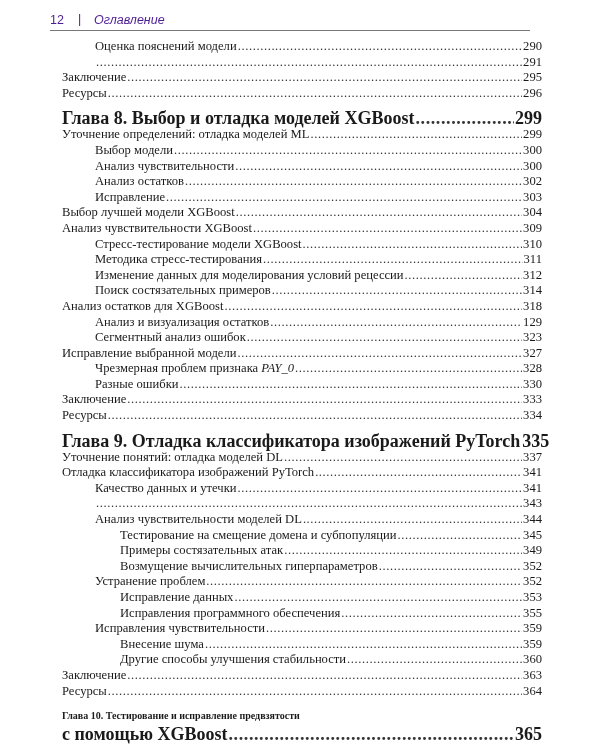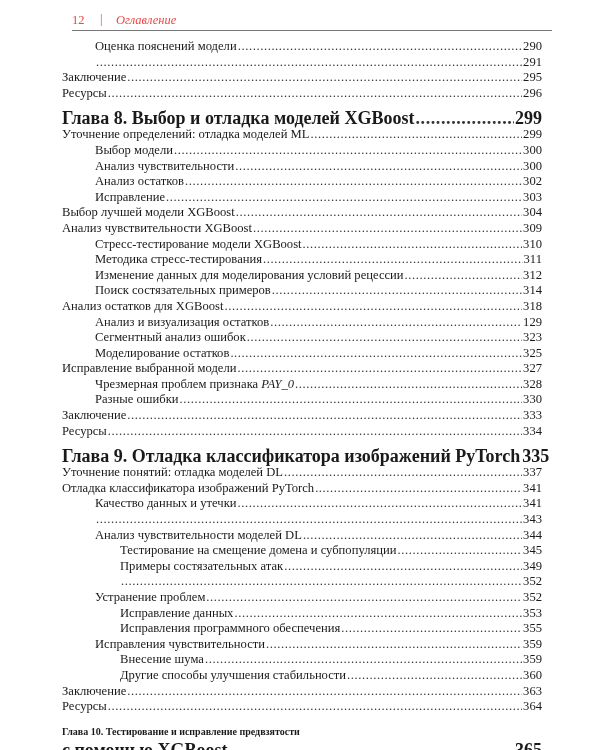--- a/index.html
+++ b/index.html
@@ -1,17 +1,17 @@
 <!DOCTYPE html>
 <html><head>
   <meta charset="utf-8">
   <style>
     html, body { margin: 0; padding: 0; background: #ffffff; }
     body { width: 600px; height: 750px; position: relative; overflow: hidden; font-family: "Liberation Serif", serif; color: #1a1a1a; }
-    .page-header { position: absolute; left: 72px; top: 8px; width: 480px; height: 22px; border-bottom: 1px solid #777; font-family: Liberation Serif, serif; font-size: 12.5px; color: #ef4444; }
+    .page-header { position: absolute; left: 50px; top: 8px; width: 480px; height: 22px; border-bottom: 1px solid #777; font-family: Liberation Sans, sans-serif; font-size: 12.5px; color: #4c1d95; }
     .page-header .num { position: absolute; left: 0; top: 5px; }
     .page-header .sep { position: absolute; left: 28px; top: 4px; }
     .page-header .title { position: absolute; left: 44px; top: 5px; font-style: italic; }
     .toc { position: absolute; left: 62px; top: 39px; width: 480px; }
     .entry { display: flex; align-items: baseline; height: 15.6px; font-size: 12.6px; line-height: 15.6px; white-space: nowrap; }
     .entry .label { flex: 0 0 auto; }
     .entry .dots { flex: 1 1 auto; overflow: hidden; margin: 0 1px; color: #333; letter-spacing: 0.6px; }
     .entry .dots::after { content: "......................................................................................................................................................................................................................................"; }
     .entry .page { flex: 0 0 auto; text-align: right; }
     .lvl1 { padding-left: 33px; }
@@ -120,25 +120,20 @@
   <div class="entry lvl1">
       <span class="label">Анализ и визуализация остатков</span>
       <span class="dots"></span>
       <span class="page">129</span>
     </div>
   <div class="entry lvl1">
       <span class="label">Сегментный анализ ошибок</span>
       <span class="dots"></span>
       <span class="page">323</span>
     </div>
-  <div class="entry lvl1">
-      <span class="label">Моделирование остатков</span>
-      <span class="dots"></span>
-      <span class="page">325</span>
-    </div>
   <div class="entry">
       <span class="label">Исправление выбранной модели</span>
       <span class="dots"></span>
       <span class="page">327</span>
     </div>
   <div class="entry lvl1">
       <span class="label"><span>Чрезмерная проблем признака </span><span class="ital">PAY_0</span></span>
       <span class="dots"></span>
       <span class="page">328</span>
     </div>
@@ -191,20 +186,21 @@
       <span class="label">Тестирование на смещение домена и субпопуляции</span>
       <span class="dots"></span>
       <span class="page">345</span>
     </div>
   <div class="entry lvl2">
       <span class="label">Примеры состязательных атак</span>
       <span class="dots"></span>
       <span class="page">349</span>
     </div>
   <div class="entry lvl2">
+      <span class="label">Возмущение вычислительных гиперпараметров</span>
       <span class="dots"></span>
       <span class="page">352</span>
     </div>
   <div class="entry lvl1">
       <span class="label">Устранение проблем</span>
       <span class="dots"></span>
       <span class="page">352</span>
     </div>
   <div class="entry lvl2">
       <span class="label">Исправление данных</span>

